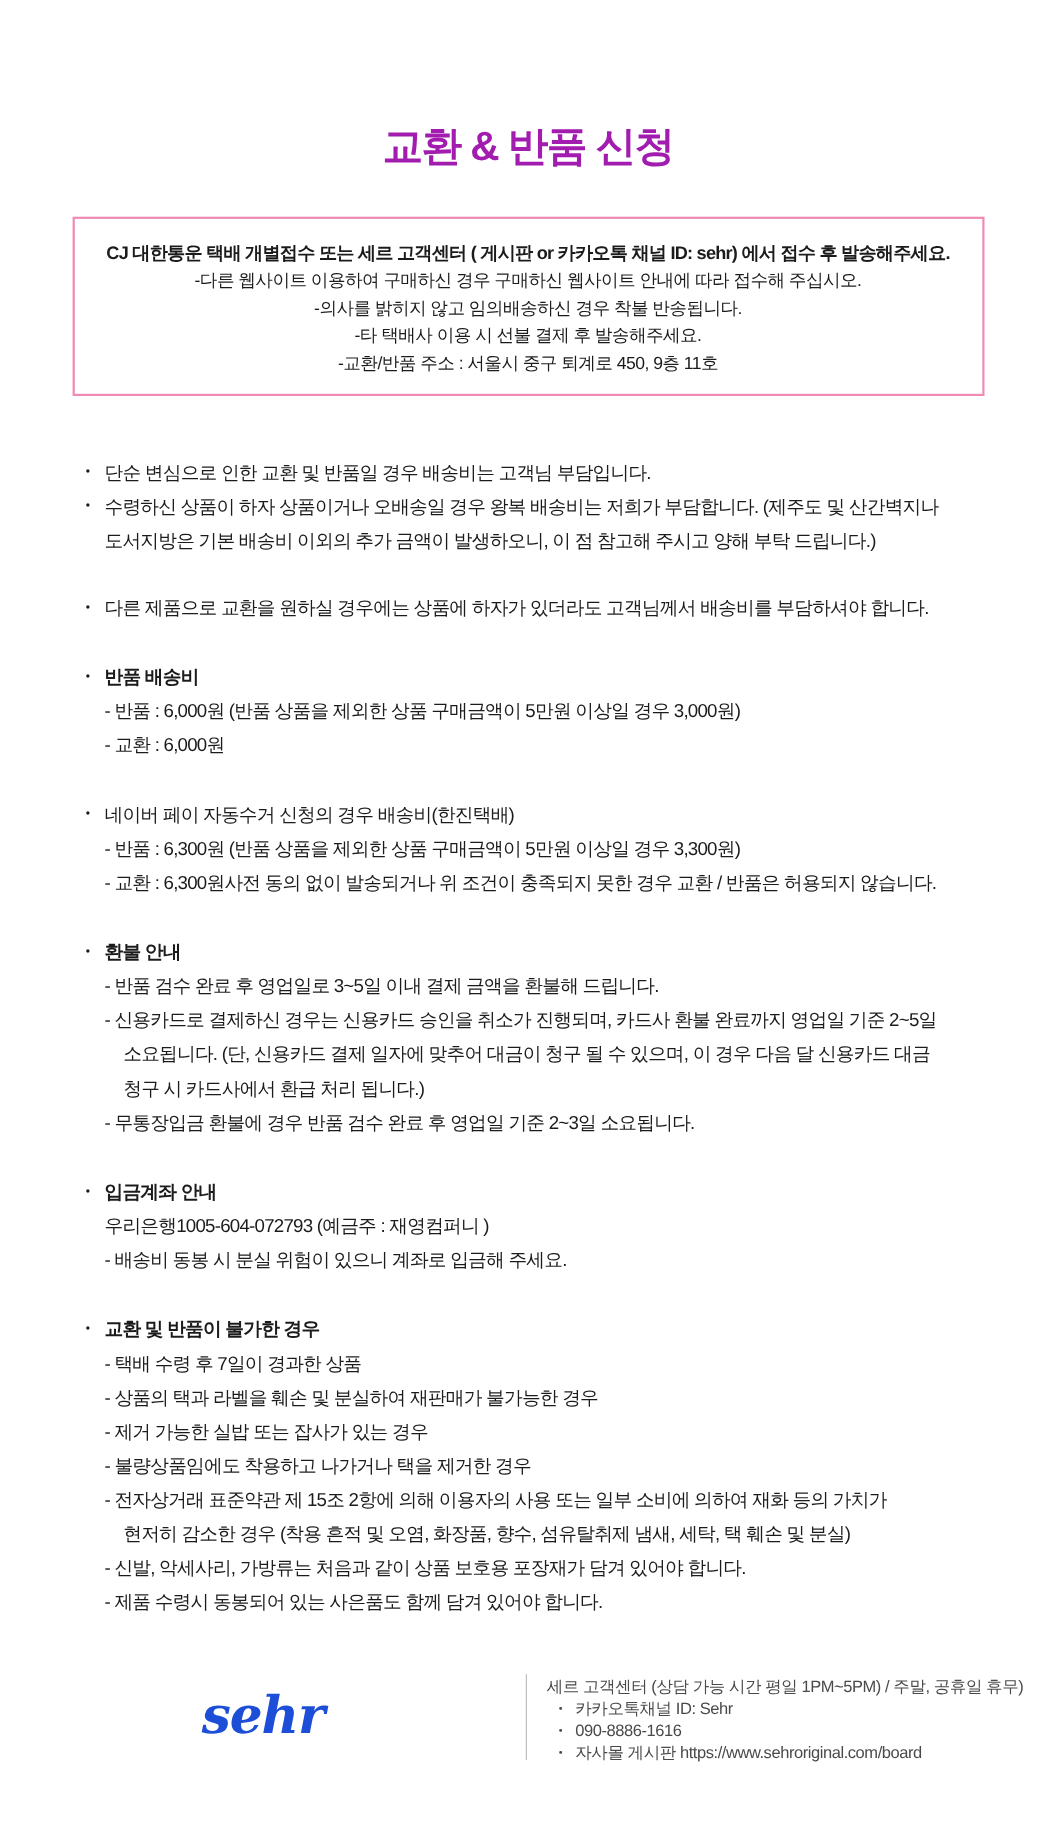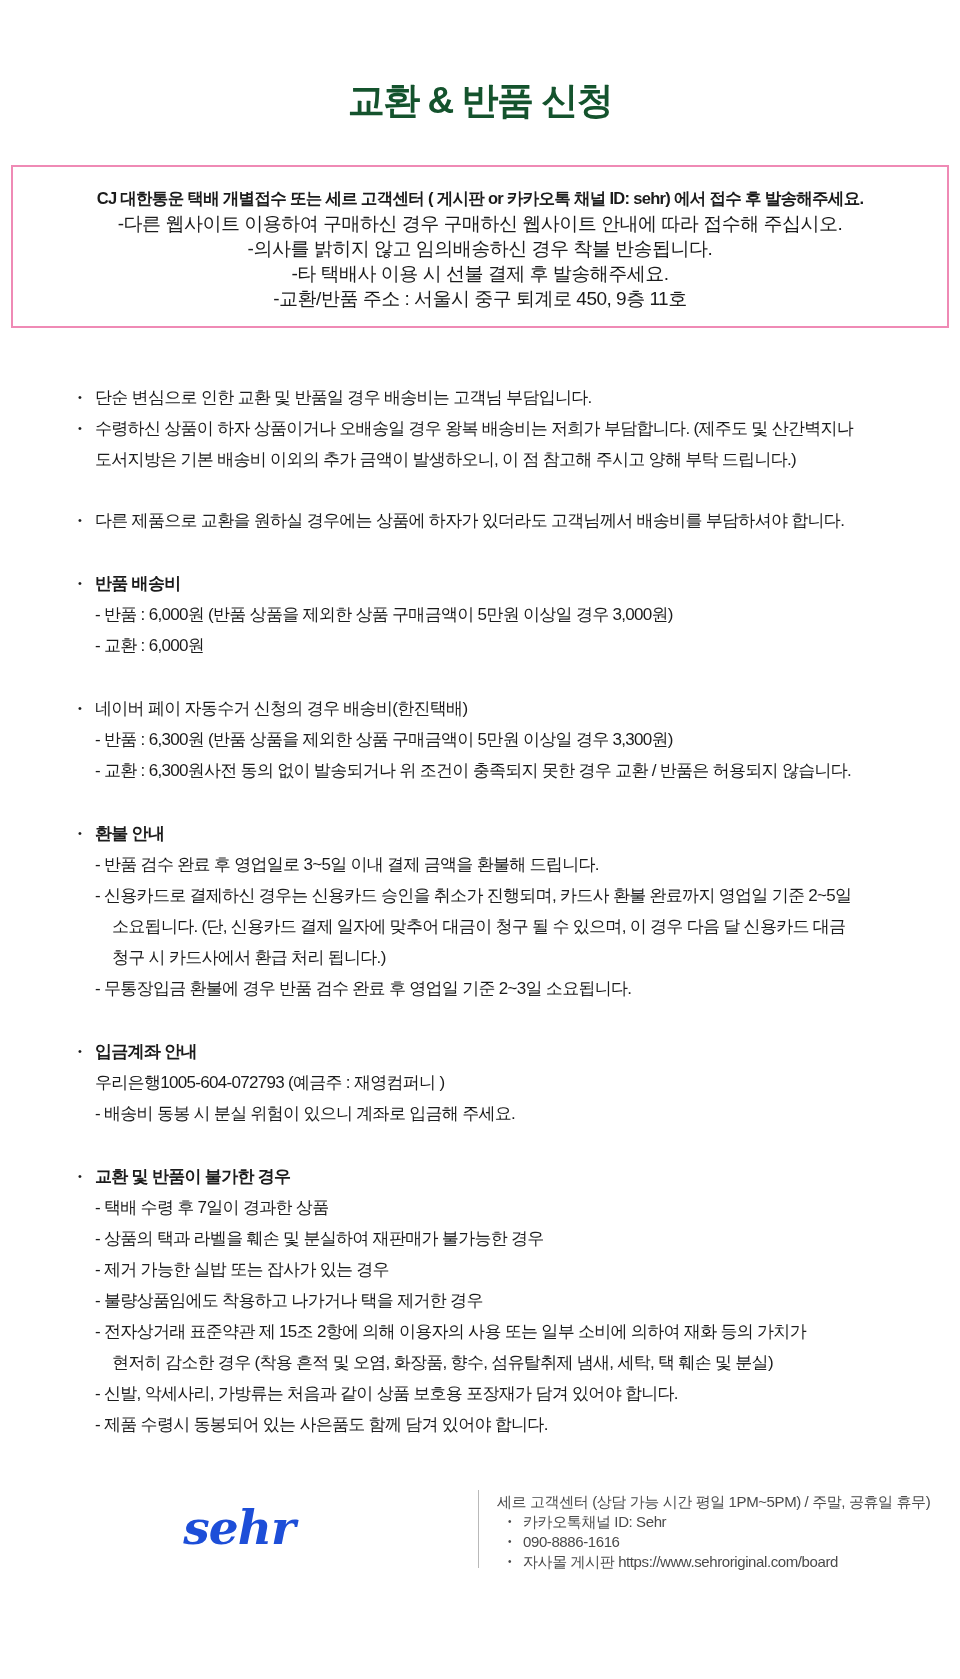--- a/index.html
+++ b/index.html
@@ -14,42 +14,42 @@
   .page {
     position: relative;
     width: 960px;
     height: 1679px;
     margin: 0 auto;
     background: #ffffff;
     overflow: hidden;
   }
   .title {
     margin: 0;
-    padding-top: 76px;
+    padding-top: 108px;
     text-align: center;
     font-size: 37px;
     font-weight: 800;
     letter-spacing: -1.5px;
-    color: #14532d;
+    color: #a21caf;
   }
   .notice-box {
-    width: 938px;
+    width: 829px;
     margin: 39px auto 16px;
     border: 2px solid #ef8ab5;
     padding: 19px 21px 15px;
     text-align: center;
   }
   .notice-headline {
     font-size: 16.5px;
     font-weight: 700;
     line-height: 25px;
     letter-spacing: -0.7px;
   }
   .notice-line {
-    font-size: 19px;
+    font-size: 16px;
     line-height: 25px;
     letter-spacing: -0.5px;
   }
   .content {
     margin-top: 54px;
     padding-left: 78px;
     padding-right: 36px;
     font-size: 17px;
     line-height: 31px;
     letter-spacing: -0.7px;

